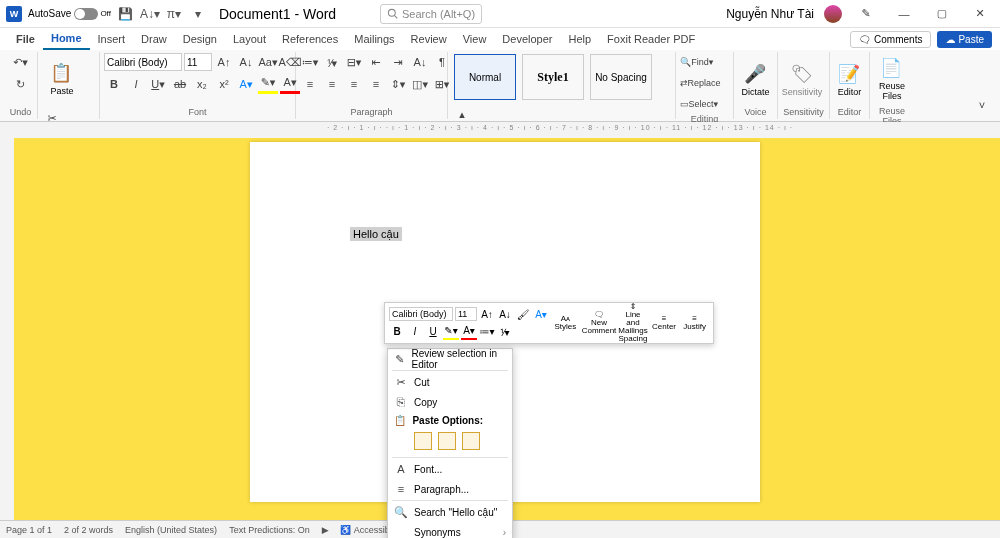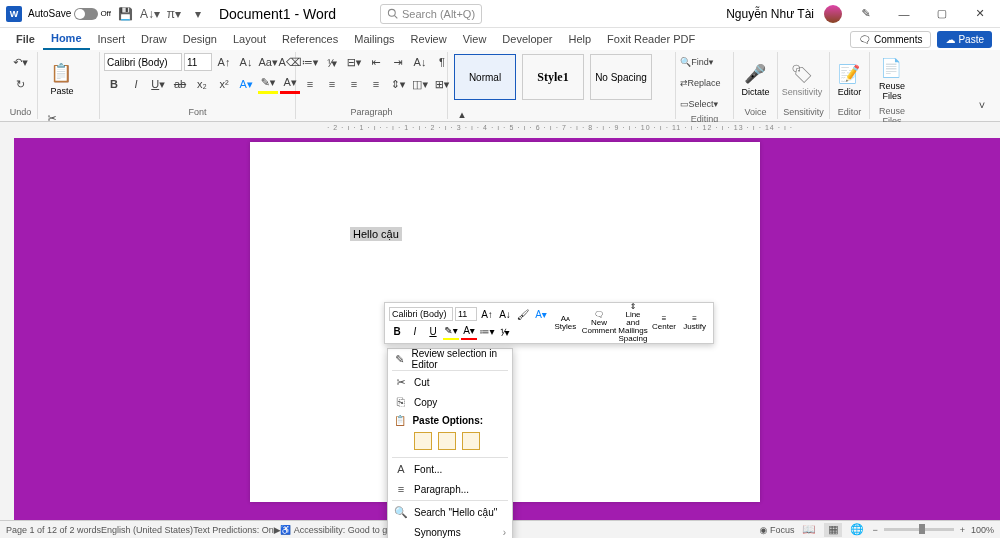--- a/index.html
+++ b/index.html
@@ -39,21 +39,21 @@
     .ribbon-btn-large { width: 40px; height: 54px; display: flex; flex-direction: column; align-items: center; justify-content: center; gap: 2px; font-size: 9px; text-align: center; cursor: pointer; }
     .ribbon-btn-large .icon { font-size: 18px; }
     .font-select { width: 78px; height: 18px; border: 1px solid #ccc; font-size: 10px; padding: 0 2px; }
     .size-select { width: 28px; height: 18px; border: 1px solid #ccc; font-size: 10px; padding: 0 2px; }
     .style-box { width: 62px; height: 46px; border: 1px solid #ccc; display: flex; align-items: center; justify-content: center; font-size: 10px; margin: 2px; }
     .style-box.active { border: 1px solid #185abd; background: #eaf1fb; }
     .style-bold { font-family: serif; font-weight: bold; font-size: 12px; }
     .font-row { display: flex; gap: 2px; align-items: center; width: 100%; }
     
     
-    .doc-area { position: relative; height: 398px; background: #a21caf; }
+    .doc-area { position: relative; height: 398px; background: #fde047; }
     .ruler-h { height: 16px; background: #f3f3f3; position: relative; font-size: 8px; color: #888; padding-left: 14px; }
     .ruler-h .marks { position: absolute; left: 327px; top: 2px; font-size: 7px; letter-spacing: 1px; white-space: nowrap; }
     .ruler-v { width: 14px; background: #f3f3f3; position: absolute; left: 0; top: 16px; bottom: 0; }
     .page { position: absolute; left: 250px; top: 20px; width: 510px; height: 360px; background: #fff; box-shadow: 0 0 4px rgba(0,0,0,0.2); }
     .sel-text { position: absolute; left: 100px; top: 85px; background: #d0d0d0; padding: 1px 3px; font-size: 11px; }
     
     
     .mini-toolbar { position: absolute; left: 384px; top: 180px; width: 330px; height: 42px; background: #fff; border: 1px solid #ccc; box-shadow: 0 2px 6px rgba(0,0,0,0.2); display: flex; align-items: center; padding: 2px 4px; gap: 2px; z-index: 10; }
     .mini-toolbar .row { display: flex; flex-direction: column; gap: 1px; }
     .mini-toolbar .ctl { height: 16px; min-width: 16px; display: flex; align-items: center; justify-content: center; font-size: 10px; }
@@ -63,21 +63,21 @@
     .context-menu { position: absolute; left: 387px; top: 226px; width: 126px; background: #fff; border: 1px solid #ccc; box-shadow: 0 2px 8px rgba(0,0,0,0.25); z-index: 9; font-size: 10px; }
     .menu-item { height: 20px; display: flex; align-items: center; padding: 0 6px; gap: 6px; cursor: pointer; }
     .menu-item .icon { width: 14px; font-size: 11px; color: #444; text-align: center; }
     .menu-item .arrow { margin-left: auto; color: #888; }
     .menu-header { padding: 3px 6px; font-weight: 600; display: flex; align-items: center; gap: 6px; }
     .paste-icons { display: flex; gap: 6px; padding: 3px 8px 6px 26px; }
     .paste-icons .pi { width: 18px; height: 18px; border: 1px solid #d4a533; background: #fdf5e0; }
     .menu-sep { height: 1px; background: #e0e0e0; margin: 1px 4px; }
     
     
-    .status-bar { position: absolute; bottom: 0; left: 0; right: 0; height: 18px; background: #f3f3f3; border-top: 1px solid #ccc; display: flex; align-items: center; padding: 0 6px; font-size: 9px; color: #555; }
+    .status-bar { position: absolute; bottom: 0; left: 0; right: 0; height: 18px; background: #f3f3f3; border-top: 1px solid #ccc; display: flex; align-items: center; padding: 0 6px; font-size: 9px; color: #555; gap: 12px; }
     .status-bar .right { margin-left: auto; display: flex; align-items: center; gap: 6px; }
     .zoom-slider { width: 70px; height: 3px; background: #ccc; position: relative; }
     .zoom-slider::after { content: ''; position: absolute; width: 6px; height: 10px; background: #888; top: -4px; left: 50%; }
     .view-btn { width: 18px; height: 14px; display: flex; align-items: center; justify-content: center; font-size: 11px; }
     .view-btn.active { background: #ddd; }
   </style>
 </head>
 <body>
 
 <div class="title-bar">
@@ -368,23 +368,13 @@
 
 </div>
 
 <div class="status-bar">
   <span>Page 1 of 1</span>
   <span>2 of 2 words</span>
   <span>English (United States)</span>
   <span>Text Predictions: On</span>
   <span>▶</span>
   <span>♿ <span>Accessibility: Good to go</span></span>
-  <div class="right">
-    <span>◉ <span>Focus</span></span>
-    <div class="view-btn">📖</div>
-    <div class="view-btn active">▦</div>
-    <div class="view-btn">🌐</div>
-    <span>−</span>
-    <div class="zoom-slider"></div>
-    <span>+</span>
-    <span>100%</span>
-  </div>
 </div>
 
 </body></html>

